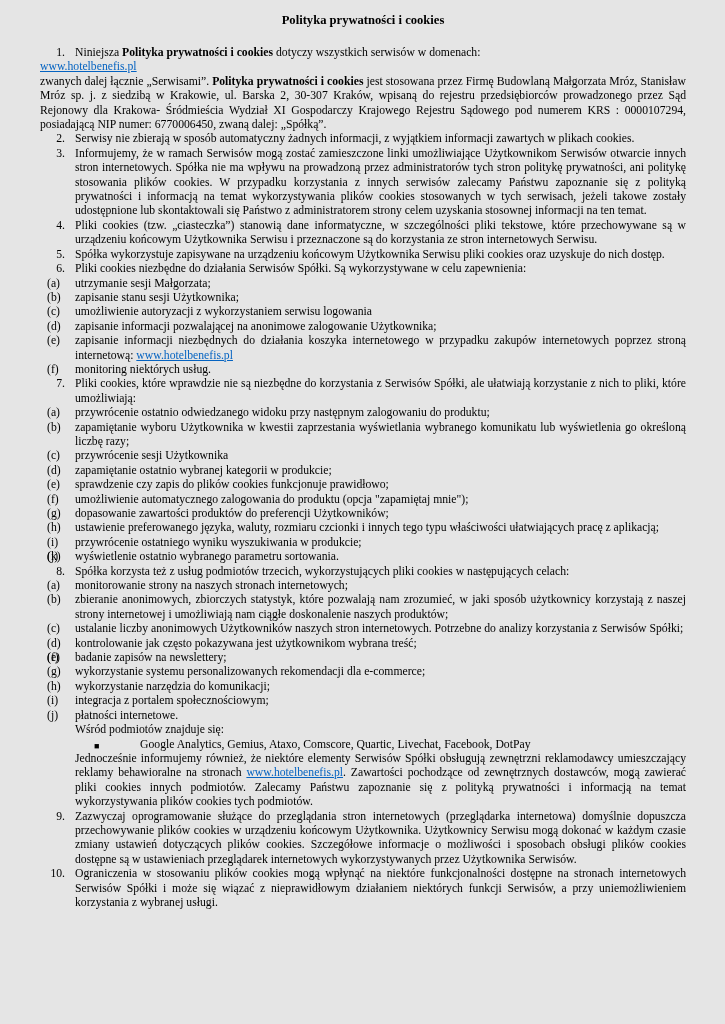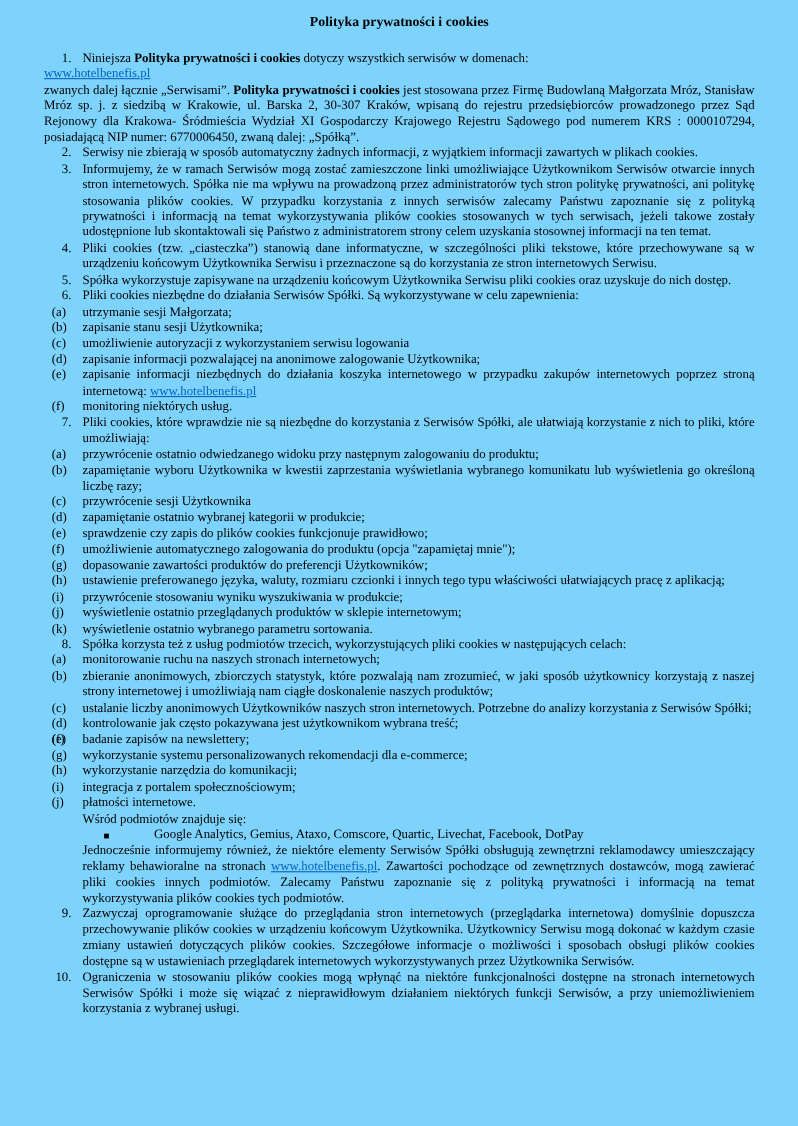--- a/index.html
+++ b/index.html
@@ -1,21 +1,21 @@
 <!DOCTYPE html>
 <html style="--link-color: #0563C1;"><head>
 <meta charset="utf-8">
 <style>
   html, body { margin: 0; padding: 0; background: #ffffff; }
   .page {
     position: relative;
     width: 725px;
     height: 1024px;
     box-sizing: border-box;
-    background: #7dd3fc;
+    background: #e5e5e5;
     padding: 12px 39px 8px 40px;
     overflow: hidden;
     font-family: "Liberation Serif", serif;
     font-size: 11.7px;
     line-height: 14.4px;
     color: #000000;
   }
   .doc-title {
     margin: 0 0 18px 0;
     text-align: center;
@@ -64,25 +64,25 @@
       <div class="block sub"><span class="let">(f)</span><span class="">monitoring niektórych usług.</span></div>
       <div class="block item"><span class="num">7.</span><span class="">Pliki cookies, które wprawdzie nie są niezbędne do korzystania z Serwisów Spółki, ale ułatwiają korzystanie z nich to pliki, które umożliwiają:</span></div>
       <div class="block sub"><span class="let">(a)</span><span class="">przywrócenie ostatnio odwiedzanego widoku przy następnym zalogowaniu do produktu;</span></div>
       <div class="block sub"><span class="let">(b)</span><span class="">zapamiętanie wyboru Użytkownika w kwestii zaprzestania wyświetlania wybranego komunikatu lub wyświetlenia go określoną liczbę razy;</span></div>
       <div class="block sub"><span class="let">(c)</span><span class="">przywrócenie sesji Użytkownika</span></div>
       <div class="block sub"><span class="let">(d)</span><span class="">zapamiętanie ostatnio wybranej kategorii w produkcie;</span></div>
       <div class="block sub"><span class="let">(e)</span><span class="">sprawdzenie czy zapis do plików cookies funkcjonuje prawidłowo;</span></div>
       <div class="block sub"><span class="let">(f)</span><span class="">umożliwienie automatycznego zalogowania do produktu (opcja "zapamiętaj mnie");</span></div>
       <div class="block sub"><span class="let">(g)</span><span class="">dopasowanie zawartości produktów do preferencji Użytkowników;</span></div>
       <div class="block sub"><span class="let">(h)</span><span class="">ustawienie preferowanego języka, waluty, rozmiaru czcionki i innych tego typu właściwości ułatwiających pracę z aplikacją;</span></div>
-      <div class="block sub"><span class="let">(i)</span><span class="">przywrócenie stosowaniu wyniku wyszukiwania w produkcie;</span></div>
-      <div class="block sub"><span class="let">(j)</span><span class="">wyświetlenie ostatnio przeglądanych produktów w sklepie internetowym;</span></div>
+      <div class="block sub"><span class="let">(i)</span><span class="">przywrócenie ostatniego wyniku wyszukiwania w produkcie;</span></div>
+      <div class="block sub"><span class="let">(j)</span></div>
       <div class="block sub"><span class="let">(k)</span><span class="">wyświetlenie ostatnio wybranego parametru sortowania.</span></div>
       <div class="block item"><span class="num">8.</span><span class="">Spółka korzysta też z usług podmiotów trzecich, wykorzystujących pliki cookies w następujących celach:</span></div>
-      <div class="block sub"><span class="let">(a)</span><span class="">monitorowanie ruchu na naszych stronach internetowych;</span></div>
+      <div class="block sub"><span class="let">(a)</span><span class="">monitorowanie strony na naszych stronach internetowych;</span></div>
       <div class="block sub"><span class="let">(b)</span><span class="">zbieranie anonimowych, zbiorczych statystyk, które pozwalają nam zrozumieć, w jaki sposób użytkownicy korzystają z naszej strony internetowej i umożliwiają nam ciągłe doskonalenie naszych produktów;</span></div>
       <div class="block sub"><span class="let">(c)</span><span class="">ustalanie liczby anonimowych Użytkowników naszych stron internetowych. Potrzebne do analizy korzystania z Serwisów Spółki;</span></div>
       <div class="block sub"><span class="let">(d)</span><span class="">kontrolowanie jak często pokazywana jest użytkownikom wybrana treść;</span></div>
       <div class="block sub"><span class="let">(e)</span></div>
       <div class="block sub"><span class="let">(f)</span><span class="">badanie zapisów na newslettery;</span></div>
       <div class="block sub"><span class="let">(g)</span><span class="">wykorzystanie systemu personalizowanych rekomendacji dla e-commerce;</span></div>
       <div class="block sub"><span class="let">(h)</span><span class="">wykorzystanie narzędzia do komunikacji;</span></div>
       <div class="block sub"><span class="let">(i)</span><span class="">integracja z portalem społecznościowym;</span></div>
       <div class="block sub"><span class="let">(j)</span><span class="">płatności internetowe.</span></div>
       <div class="block para-indent space-before"><span class="">Wśród podmiotów znajduje się:</span></div>

